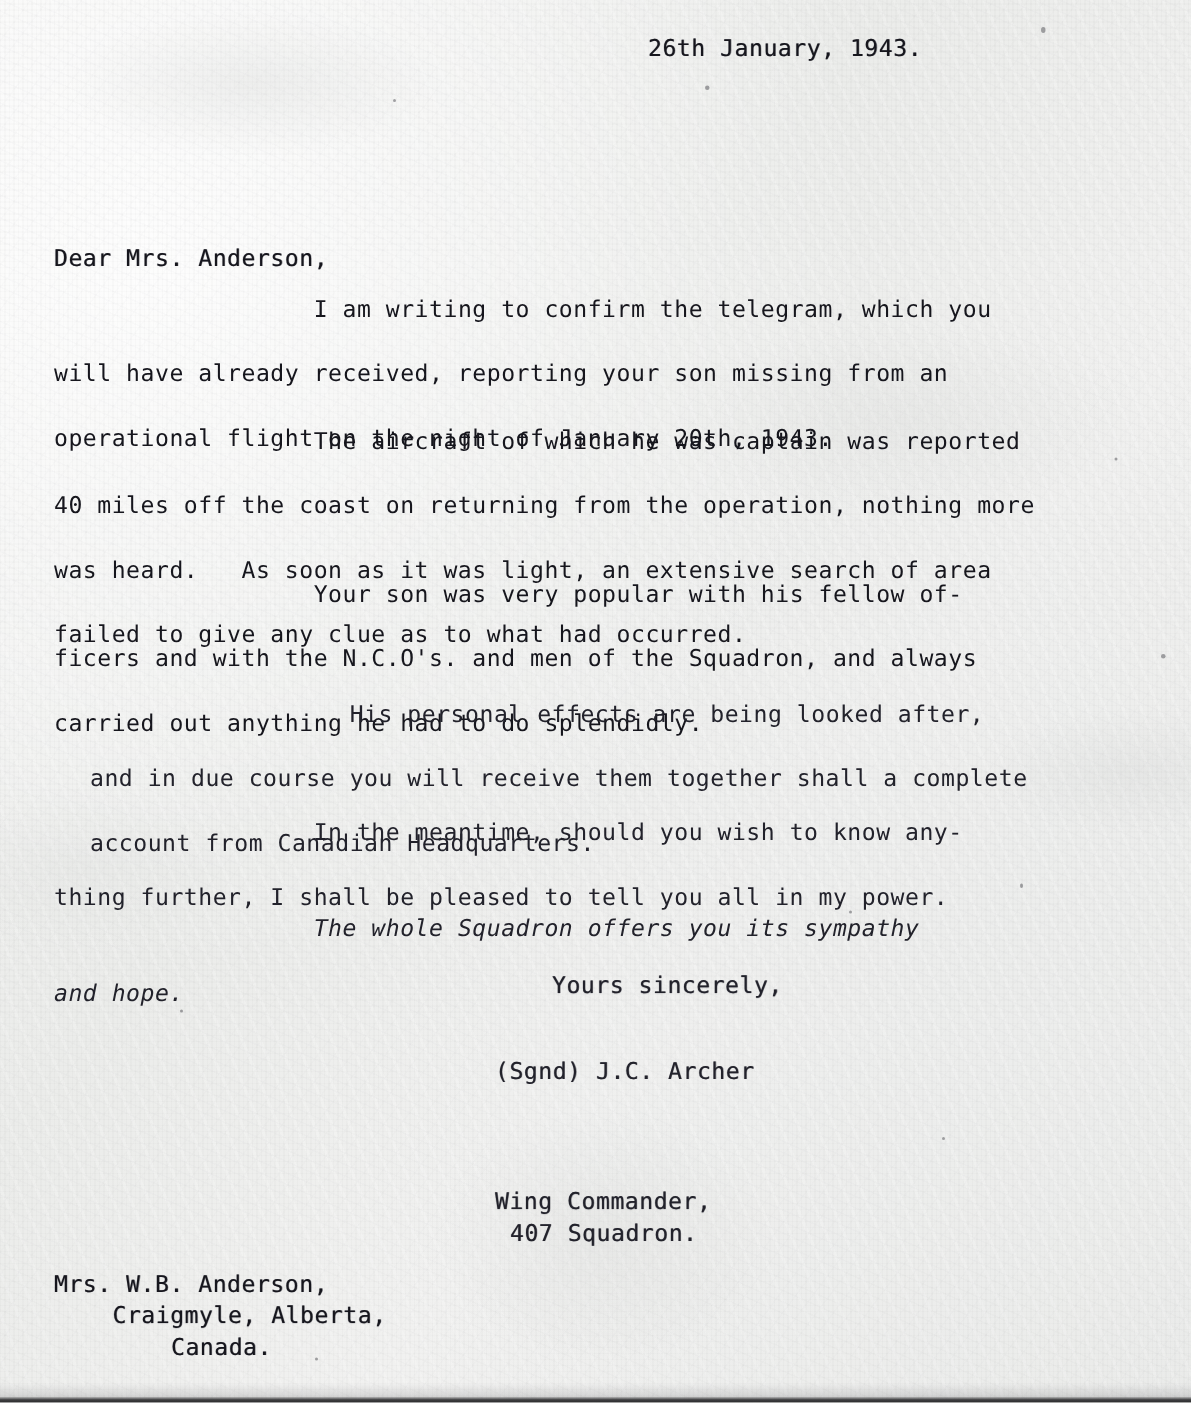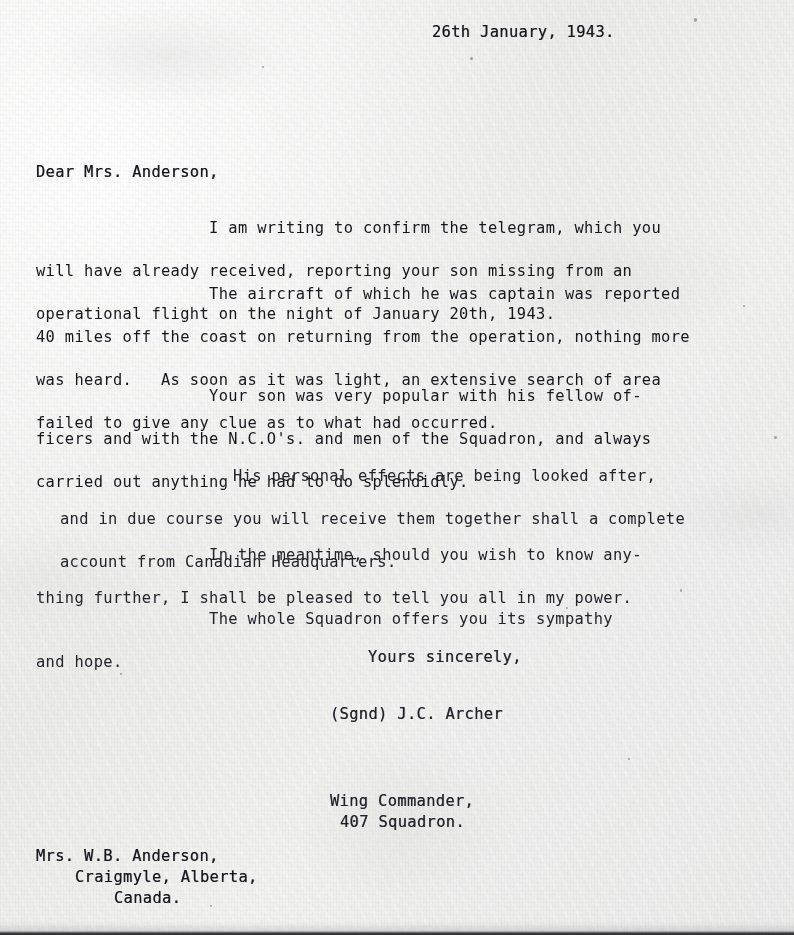--- a/index.html
+++ b/index.html
@@ -122,21 +122,21 @@
   <div class="grain"></div>
   <div class="grain2"></div>
   <div class="blotch"></div>
 
   <div class="typed">
 
     <div class="line ink-strong" style="left:432px; top:22px;">26th January, 1943.</div>
 
     <div class="line ink-strong" style="left:36px; top:141px;margin-top:21px;">Dear Mrs. Anderson,</div>
 
-    <div class="block ink-strong" style="left:36px; top:196px;">
+    <div class="block ink-strong" style="left:36px; top:174px;">
       <span>            I am writing to confirm the telegram, which you</span>
 <br><span>will have already received, reporting your son missing from an</span>
 <br><span>operational flight on the night of January 20th, 1943.</span>
     </div>
 
     <div class="block ink-strong" style="left:36px; top:262px;">
       <span>            The aircraft of which he was captain was reported</span>
 <br><span>40 miles off the coast on returning from the operation, nothing more</span>
 <br><span>was heard.   As soon as it was light, an extensive search of area</span>
 <br><span>failed to give any clue as to what had occurred.</span>
@@ -152,21 +152,21 @@
       <span>            His personal effects are being looked after,</span>
 <br><span>and in due course you will receive them together shall a complete</span>
 <br><span>account from Canadian Headquarters.</span>
     </div>
 
     <div class="block ink-mid" style="left:36px; top:523px;">
       <span>            In the meantime, should you wish to know any-</span>
 <br><span>thing further, I shall be pleased to tell you all in my power.</span>
     </div>
 
-    <div class="block ink-mid" style="left:36px; top:587px;">
+    <div class="block ink-mid" style="left:36px; top:587px;font-style:italic;">
       <span>            The whole Squadron offers you its sympathy</span>
 <br><span>and hope.</span>
     </div>
 
     <div class="line ink-mid" style="left:368px; top:647px;text-align:right;">Yours sincerely,</div>
 
     <div class="line ink-mid" style="left:330px; top:704px;">(Sgnd) J.C. Archer</div>
 
     <div class="line ink-mid" style="left:330px; top:791px;">Wing Commander,</div>
 

